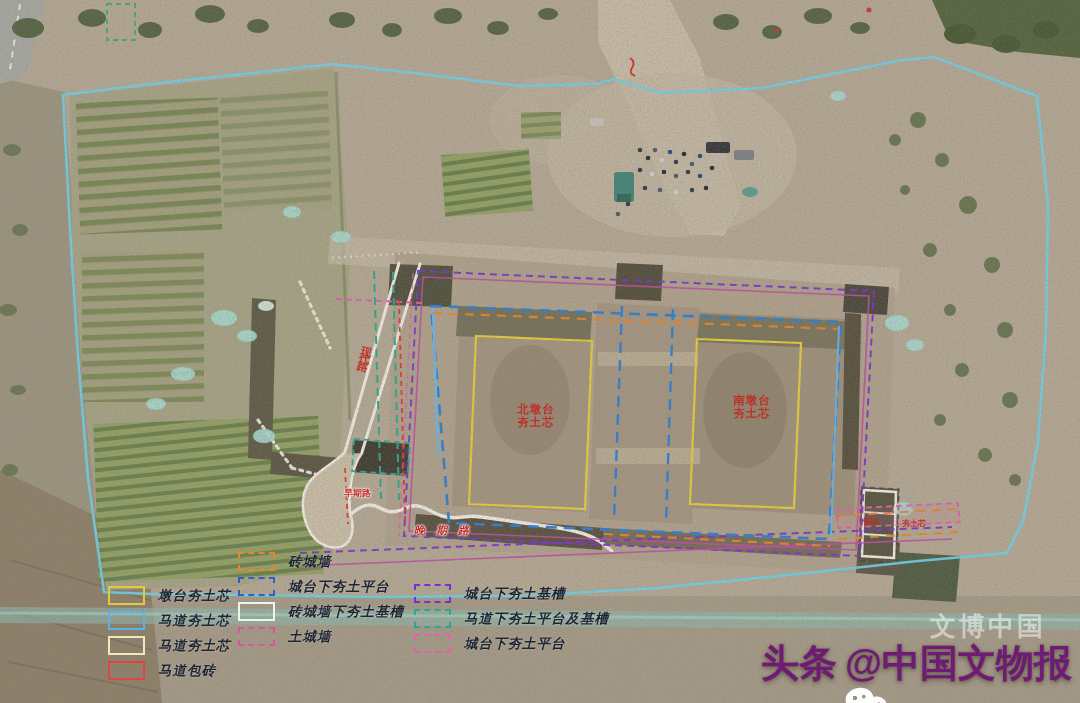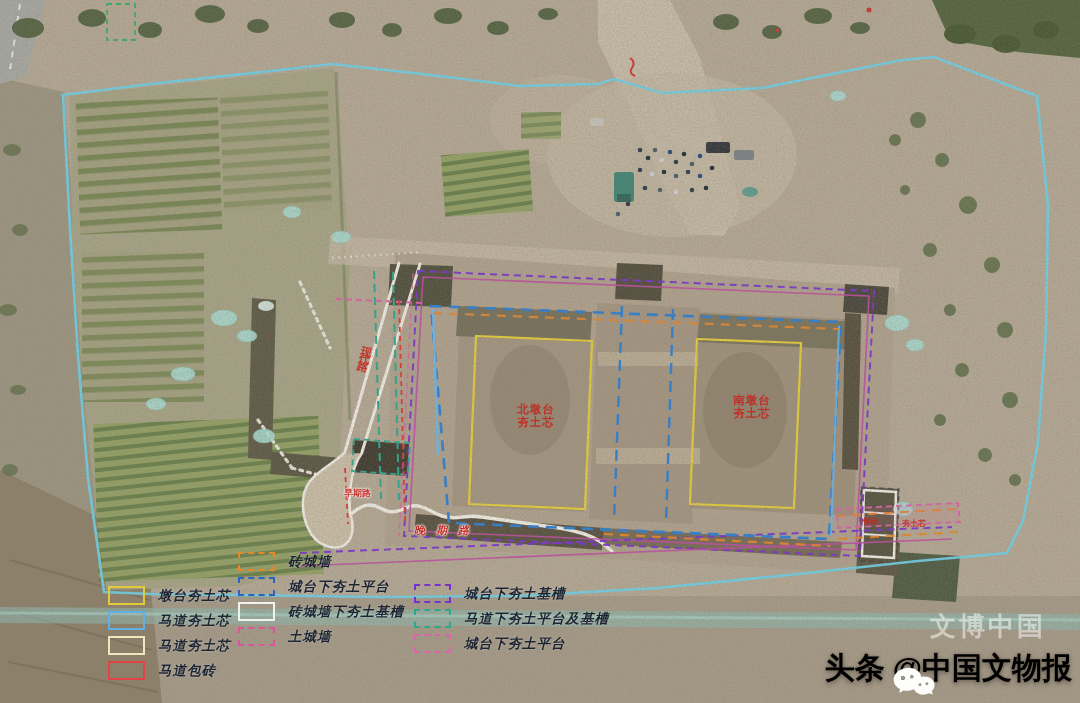--- a/index.html
+++ b/index.html
@@ -26,22 +26,22 @@
     margin-left:13px;font-size:13.5px;font-weight:bold;color:#1d2534;
     letter-spacing:1px;text-shadow:0 0 2px rgba(235,235,225,.45);white-space:nowrap;
   }
   
   #watermark{position:absolute;right:6px;bottom:12px;width:300px;height:70px;}
   #wm-faint{
     position:absolute;right:28px;top:-12px;font-size:26px;font-weight:bold;
     color:rgba(255,255,255,.5);letter-spacing:3px;white-space:nowrap;margin-left:13px;
   }
   #wm-main{
-    position:absolute;right:2px;bottom:2px;display:flex;align-items:center;
-    font-size:30px;font-weight:bold;color:#000000;white-space:nowrap;
+    position:absolute;right:2px;bottom:2px;display:flex;align-items:flex-end;
+    font-size:38px;font-weight:bold;color:#701a75;white-space:nowrap;
     text-shadow:0 2px 5px rgba(55,48,38,.55),0 0 2px rgba(60,52,40,.4);
   }
   #wm-main .wx{margin:0 2px 0 6px;transform:rotate(-8deg);}
 </style>
 </head>
 <body>
 
 <div id="stage">
 
 <svg viewBox="0 0 1080 703" width="1080" height="703">

